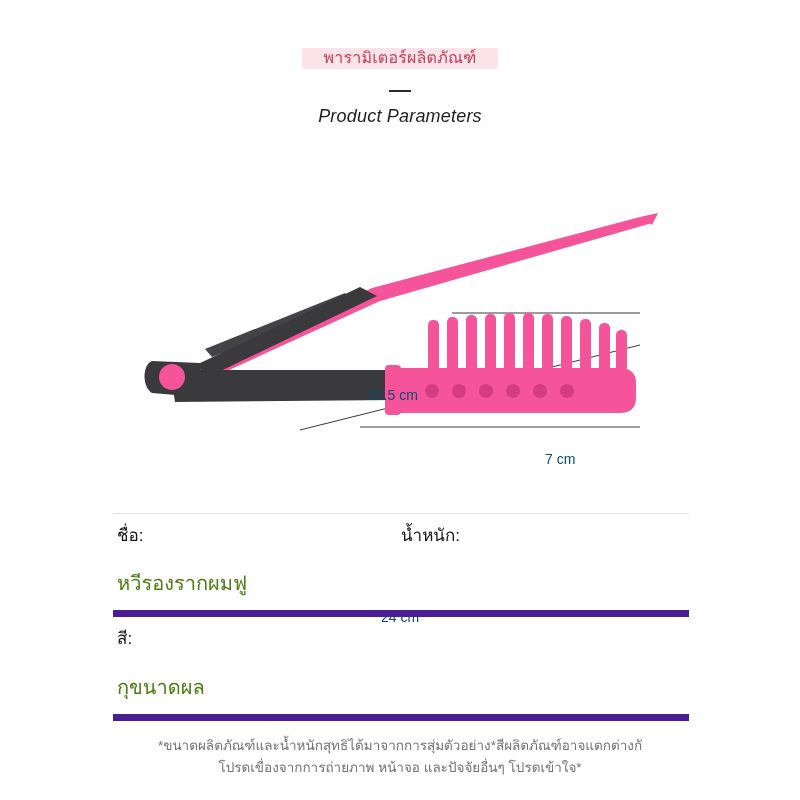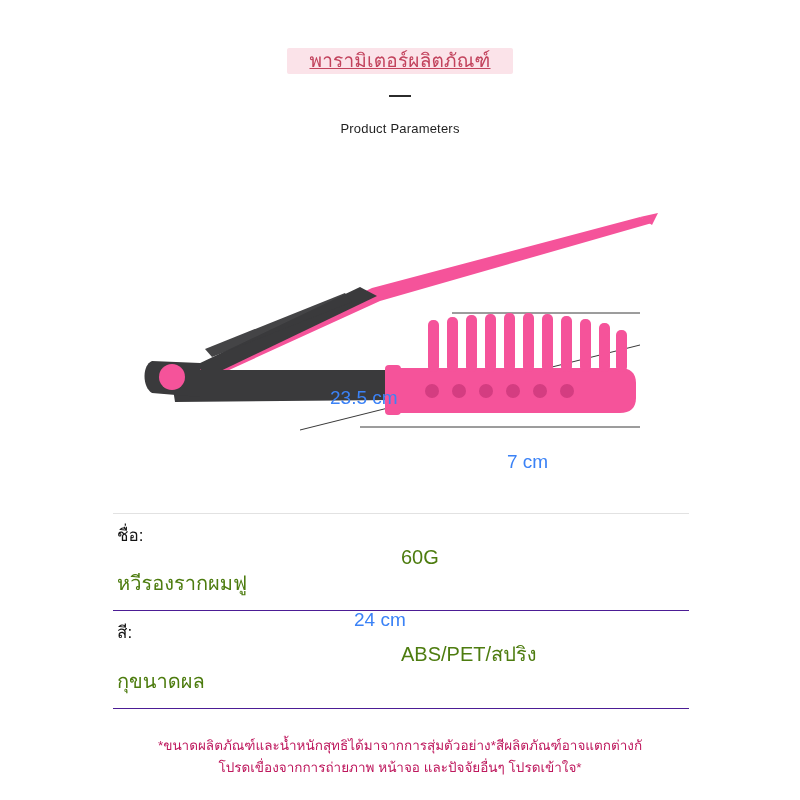--- a/index.html
+++ b/index.html
@@ -37,70 +37,71 @@
     position: absolute;
     left: 0;
     right: 0;
     top: 6px;
     bottom: 5px;
     background: #fbe3e9;
     border-radius: 2px;
   }
   .thai-title {
     position: relative;
-    font-size: 19px;
+    font-size: 16px;
     color: #c2425c;
     letter-spacing: 0.2px;
     white-space: nowrap;
-    text-decoration: underline;
   }
   .title-divider {
     width: 22px;
     height: 2px;
     background: #2b2b2b;
     margin: 16px auto 0 auto;
   }
   .subtitle {
-    margin-top: 24px;
-    font-size: 13px;
+    margin-top: 14px;
+    font-size: 18px;
     color: #1f1f1f;
     letter-spacing: 0.2px;
+    font-style: italic;
   }
 
   
   .product-area {
     position: absolute;
     top: 165px;
     left: 0;
     width: 800px;
     height: 320px;
   }
   .product-svg {
     display: block;
   }
   .dim-label {
     position: absolute;
-    font-size: 19px;
-    color: #3b82f6;
-    white-space: nowrap;
+    font-size: 14px;
+    color: #0c4a6e;
+    white-space: nowrap;
+    margin-left: 38px;
   }
   .dim-235 { left: 330px; top: 222px; }
   .dim-7   { left: 507px; top: 286px; }
-  .dim-24  { left: 354px; top: 444px; }
+  .dim-24  { left: 343px; top: 444px; }
 
   
   .spec-table {
     position: absolute;
     left: 113px;
     top: 513px;
     width: 576px;
   }
   .spec-row {
     display: flex;
-    border-bottom: 1px solid #4c1d95;
+    border-bottom: 7px solid #4c1d95;
   }
   .spec-row:first-child {
     border-top: 1px solid #e2e2e2;
   }
   .spec-cell {
     width: 50%;
     padding: 9px 0 11px 4px;
     box-sizing: border-box;
   }
   .spec-cell.right {
@@ -125,21 +126,21 @@
 
   
   .footer-note {
     position: absolute;
     left: 100px;
     top: 735px;
     width: 600px;
     text-align: center;
     font-size: 13.5px;
     line-height: 1.65;
-    color: #be185d;
+    color: #737373;
   }
   .footer-note div { white-space: nowrap; }
 </style>
 </head>
 <body>
 
 <div class="page">
 
   <div class="header">
     <div class="thai-title-wrap">
@@ -207,31 +208,30 @@
   </div>
 
   <div class="spec-table">
 
     <div class="spec-row">
       <div class="spec-cell">
         <div class="spec-key">ชื่อ:</div>
         <div class="spec-val">หวีรองรากผมฟู</div>
       </div>
       <div class="spec-cell right">
-        <div class="spec-val">60G</div>
+        <div class="spec-key">น้ำหนัก:</div>
       </div>
     </div>
 
     <div class="spec-row">
       <div class="spec-cell">
         <div class="spec-key">สี:</div>
         <div class="spec-val">กุขนาดผล</div>
       </div>
       <div class="spec-cell right">
-        <div class="spec-val">ABS/PET/สปริง</div>
       </div>
     </div>
 
   </div>
 
   <div class="footer-note">
     <div>*ขนาดผลิตภัณฑ์และน้ำหนักสุทธิได้มาจากการสุ่มตัวอย่าง*สีผลิตภัณฑ์อาจแตกต่างกั</div>
     <div>โปรดเขื่องจากการถ่ายภาพ หน้าจอ และปัจจัยอื่นๆ โปรดเข้าใจ*</div>
   </div>
 

